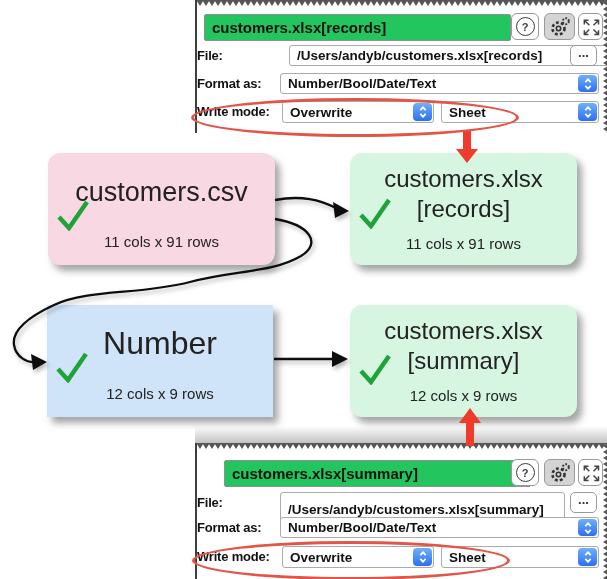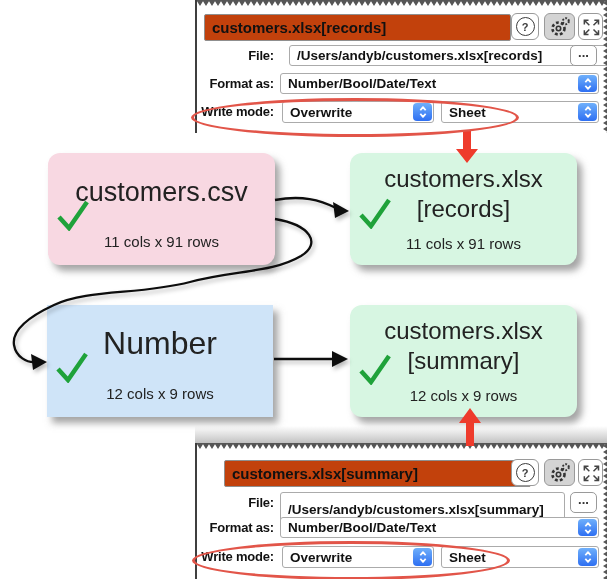--- a/index.html
+++ b/index.html
@@ -6,29 +6,29 @@
   #stage{position:relative;width:607px;height:579px;background:#fff;overflow:hidden;
          font-family:"Liberation Sans",sans-serif;}
 
   
   .panel{position:absolute;width:412px;background:#fff;border-left:2px solid #3f3f3f;z-index:2;}
   #panel-top{left:195px;top:0;height:133px;}
   #panel-bottom{left:195px;top:443px;height:136px;border-bottom:2px solid #3f3f3f;}
   .torn-top{position:absolute;top:0;left:0;width:100%;height:7px;}
   .torn-right{position:absolute;top:0;right:0;width:7px;height:100%;}
 
-  .title-field{position:absolute;left:7px;width:298px;height:25px;background:#c2410c;
+  .title-field{position:absolute;left:7px;width:298px;height:25px;background:#22c55e;
     border:1px solid #8f8f8f;border-radius:2px;font-size:15px;font-weight:bold;color:#111;
     display:flex;align-items:center;padding-left:7px;}
   .btn{position:absolute;height:27px;background:#fff;border:1px solid #9a9a9a;border-radius:6px;
     display:flex;align-items:center;justify-content:center;box-sizing:border-box;}
   .btn.pressed{background:#d4d4d4;}
   .help-glyph{width:17px;height:17px;border:1.6px solid #3c3c3c;border-radius:50%;
     font-size:11px;font-weight:bold;color:#3c3c3c;display:flex;align-items:center;justify-content:center;}
-  .row-label{position:absolute;left:0;width:77px;text-align:right;font-size:13px;font-weight:bold;
+  .row-label{position:absolute;left:0;width:77px;font-size:13px;font-weight:bold;
     color:#111;letter-spacing:-0.2px;white-space:nowrap;}
   .field{position:absolute;background:#fff;border:1px solid #ababab;border-radius:3px;
     font-size:13.5px;font-weight:bold;color:#111;display:flex;align-items:center;
     padding:0 22px 0 7px;box-sizing:border-box;white-space:nowrap;overflow:hidden;}
   .field.plain{padding-right:7px;}
   .stepper{position:absolute;top:1px;right:1px;bottom:1px;width:19px;border-radius:4px;
     background:linear-gradient(#6fb0fb,#2e6ff2);display:flex;align-items:center;justify-content:center;}
   .browse{position:absolute;height:21px;background:#fff;border:1px solid #9a9a9a;border-radius:5px;
     font-size:13px;font-weight:bold;color:#333;display:flex;align-items:center;justify-content:center;
     box-sizing:border-box;padding-bottom:6px;}

